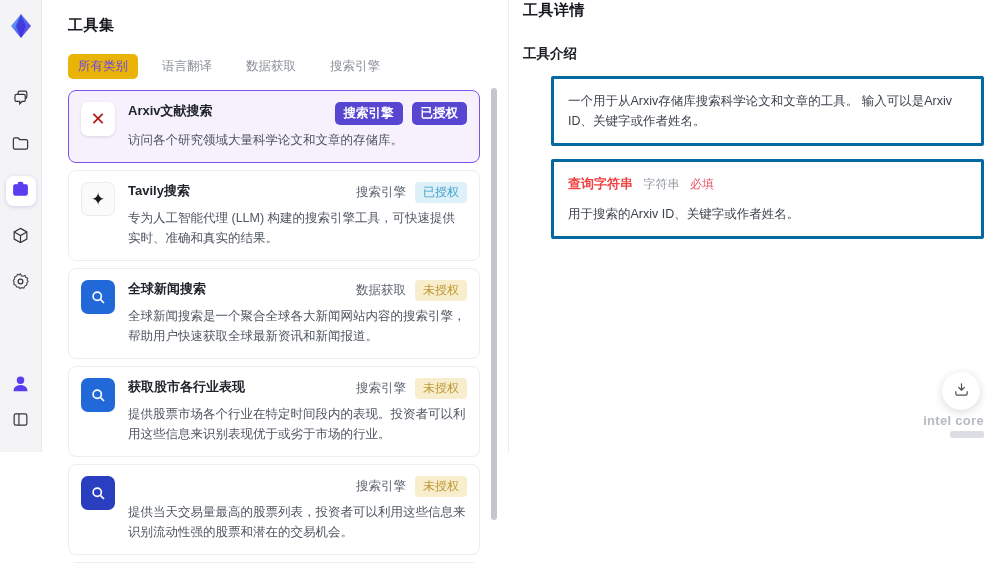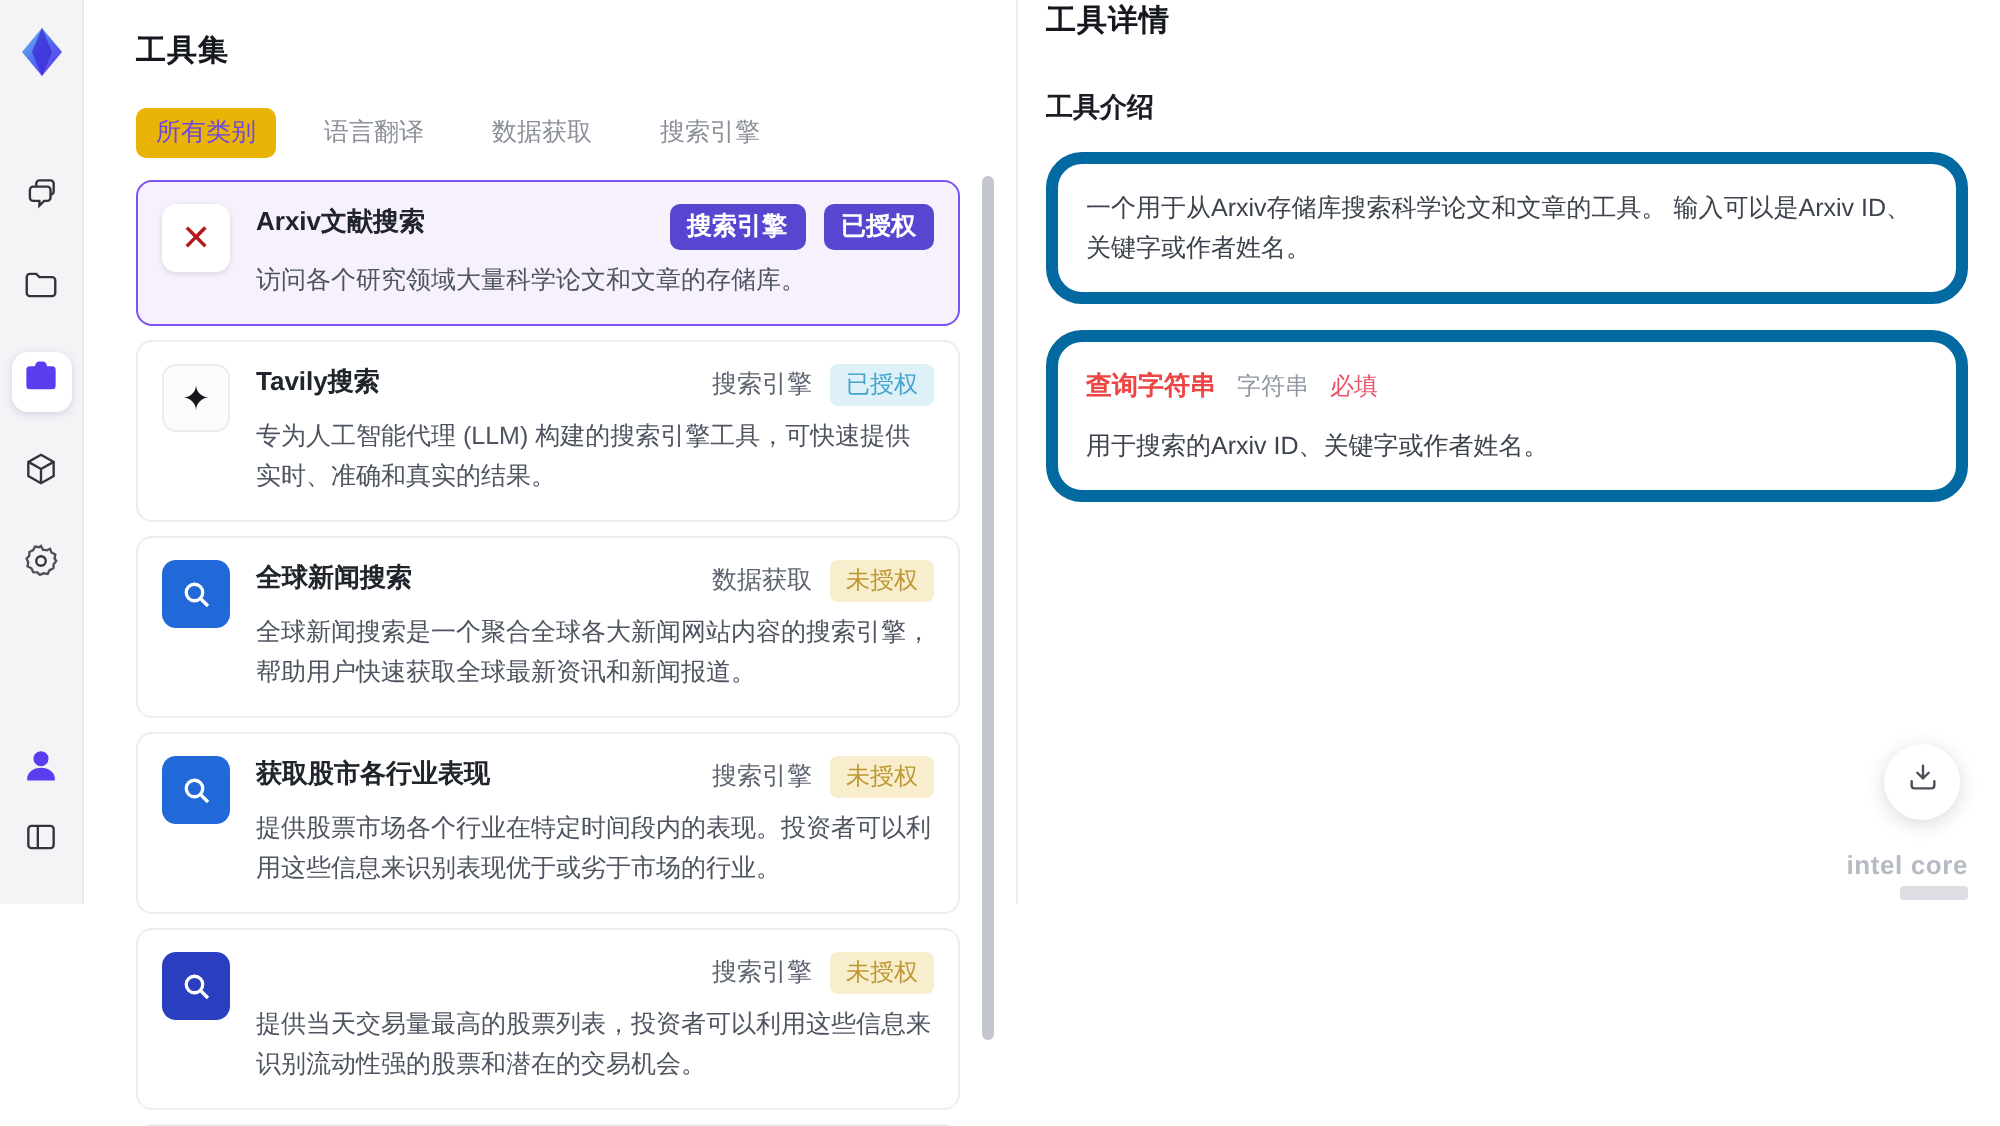--- a/index.html
+++ b/index.html
@@ -51,33 +51,33 @@
                  padding:3px 9px !important; border-radius:5px !important; font-weight:bold; }
   .tool-desc { font-size:12.5px; color:#4e5561; line-height:1.6; margin-top:5px; }
 
   .list-scrollbar { position:absolute; top:88px; bottom:0; right:11px; width:6px; }
   .list-scroll-thumb { width:6px; height:432px; background:#c3c6cc; border-radius:3px; }
 
   
   .panel-detail { flex:1; border-left:1px solid #ebedf0; padding:1px 16px 0 14px; position:relative; }
   .detail-title { font-size:15px; font-weight:bold; color:#15181e; letter-spacing:.5px; }
   .section-h { font-size:13.5px; font-weight:bold; color:#1a1d23; margin-top:25px; }
-  .detail-box { border:6px solid #0369a1; border-radius:18px; background:#fff;
-                padding:12px 14px; margin-top:13px; font-size:12.5px; color:#3d434d; line-height:1.6; }
+  .detail-box { border:3px solid #0369a1; border-radius:2px; background:#fff;
+                padding:12px 14px; margin-top:13px; font-size:12.5px; color:#3d434d; line-height:1.6;margin-left:28px; }
   .param-name { font-size:13px; font-weight:bold; color:#ef4444; }
   .param-type { font-size:12px; color:#9096a0; margin-left:7px; }
   .param-req  { font-size:12px; color:#e8566a; margin-left:7px; }
   .param-desc { font-size:12.5px; color:#3d434d; margin-top:9px; }
 
   
   .download-fab { position:absolute; right:20px; bottom:42px; width:38px; height:38px; border-radius:50%;
                   background:#fff; box-shadow:0 2px 10px rgba(0,0,0,.15); display:flex;
                   align-items:center; justify-content:center; cursor:pointer; }
   .download-fab svg { width:17px; height:17px; stroke:#4a4f58; fill:none; stroke-width:1.7; }
-  .intel-brand { position:absolute; right:16px; bottom:2px; color:#b6bac3; text-align:right; }
+  .intel-brand { position:absolute; right:16px; bottom:14px; color:#b6bac3; text-align:right; }
   .intel-brand .txt { font-size:13px; font-weight:bold; letter-spacing:.3px; }
   .intel-brand .bar { width:34px; height:7px; background:#dcdee3; border-radius:2px;
                       margin:3px 0 0 auto; }
 </style>
 </head>
 <body>
 
 <div class="app">
 
   <div class="rail">

